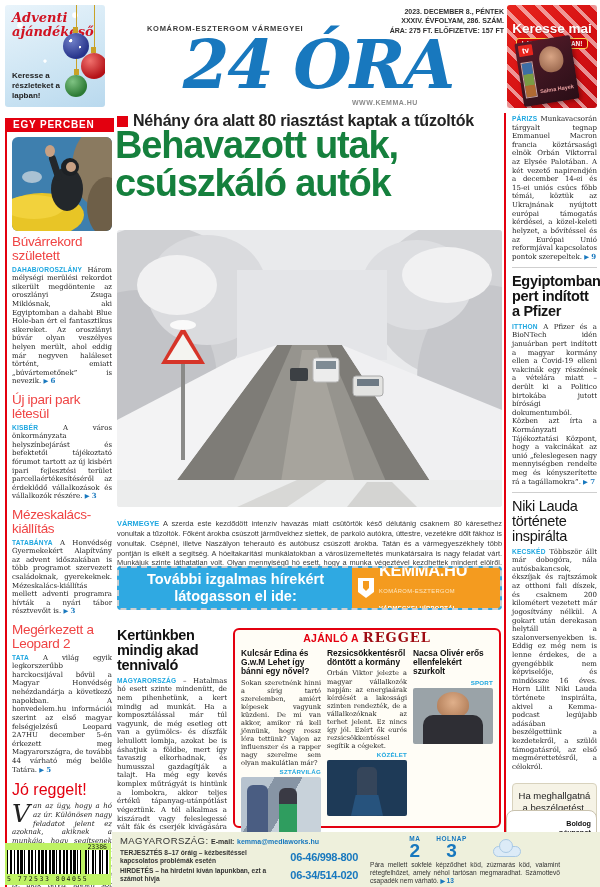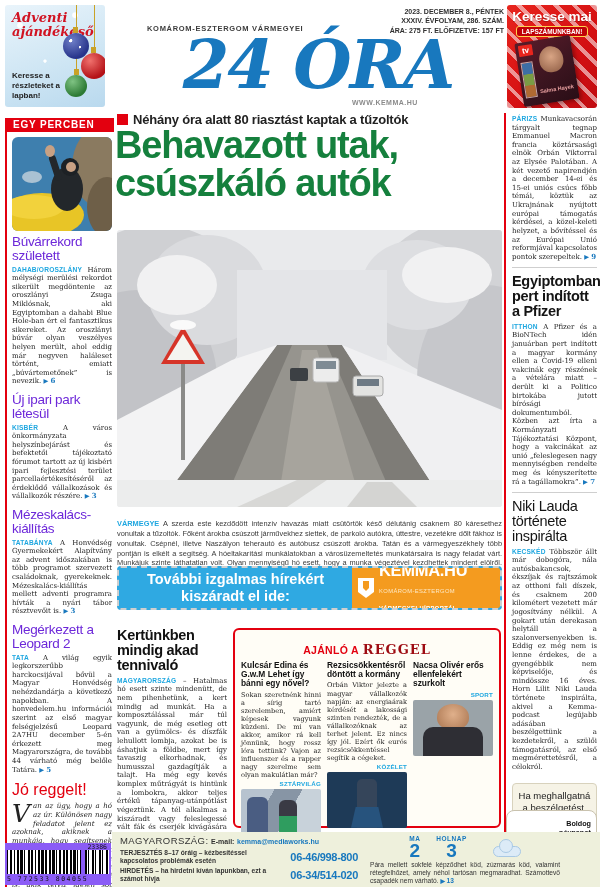--- a/index.html
+++ b/index.html
@@ -31,36 +31,36 @@
     font-family:"DejaVu Serif",serif;font-style:italic;font-weight:bold;
     font-size:67px;line-height:1.1;color:#1878be;letter-spacing:-2px;}
   .website{position:absolute;left:352px;top:99px;font-size:7px;font-weight:bold;color:#8b8b8b;letter-spacing:.5px;}
   .dates{position:absolute;left:384px;top:7px;width:120px;text-align:right;font-size:7px;font-weight:bold;color:#2f2f2f;line-height:1.35;}
 
   .tv-ad{position:absolute;left:507px;top:5px;width:90px;height:103px;border-radius:3px;overflow:hidden;
     background:
       repeating-linear-gradient(45deg,transparent 0 9px,rgba(255,255,255,.55) 9px 13px),
       linear-gradient(135deg,#e8251d 0%,#d40f12 60%,#c00b10 100%);
     background-size:200% 200%,100% 100%;}
-  .tv-ad .l1{color:#fff;font-weight:bold;font-size:13.5px;text-align:center;margin-top:4px;text-shadow:0 1px 0 rgba(0,0,0,.25);}
+  .tv-ad .l1{color:#fff;font-weight:bold;font-size:13.5px;text-align:center;margin-top:16px;text-shadow:0 1px 0 rgba(0,0,0,.25);}
   .tv-badge{margin:2px auto 0;width:72px;background:#c00007;border:1px solid #ffd34d;border-radius:3px;
     color:#fff;font-weight:bold;font-size:6.4px;text-align:center;padding:1px 0;}
   .tv-mag{position:absolute;left:12px;top:34px;width:56px;height:64px;transform:rotate(-9deg);
     background:linear-gradient(150deg,#5a1c2a 0%,#3c1520 55%,#2a0e16 100%);border-radius:2px;box-shadow:2px 2px 4px rgba(0,0,0,.35);}
   .tv-mag .face{position:absolute;left:22px;top:8px;width:24px;height:26px;border-radius:50% 50% 45% 45%;
     background:radial-gradient(circle at 50% 40%,#d9a585,#9c6a50 80%);}
   .tv-logo{position:absolute;left:3px;top:3px;width:14px;height:11px;background:#e8251d;color:#fff;
     font-weight:bold;font-size:8px;text-align:center;line-height:11px;border-radius:1px;}
   .tv-thumbs{position:absolute;left:3px;top:20px;width:12px;height:36px;
     background:linear-gradient(#3d6ea5 0 32%,#7a9c45 34% 65%,#b06a32 67% 100%);border:1px solid #caa;}
   .tv-name{position:absolute;right:4px;bottom:10px;color:#e8a0a0;font-size:5.5px;font-weight:bold;text-align:right;line-height:1.1;}
 
   
   .kicker{position:absolute;left:117px;top:112px;display:flex;align-items:center;gap:5px;
-    font-size:13px;font-weight:bold;color:#222;letter-spacing:-.2px;}
+    font-size:16px;font-weight:bold;color:#222;letter-spacing:-.2px;}
   .kicker .sq{width:11px;height:11px;background:#e3000f;flex:0 0 auto;}
   .headline{position:absolute;left:115px;top:127px;width:390px;margin:0;
     font-size:38px;font-weight:bold;line-height:.99;letter-spacing:-1.2px;color:#15803d;}
   .main-photo{position:absolute;left:117px;top:230px;width:385px;height:277px;border-radius:3px;overflow:hidden;}
   .caption{position:absolute;left:117px;top:512px;width:385px;font-size:7.4px;line-height:1.32;color:#3a3a3a;text-align:justify;}
   .cap-tag{color:#1fa7e0;font-weight:bold;}
   .cap-credit{font-weight:bold;color:#222;}
   .pref{color:#1878be;font-weight:bold;white-space:nowrap;}
   .pref:before{content:"▶ ";font-size:.9em;}
 
@@ -75,43 +75,43 @@
   .promo-brand .b{font-size:16.5px;font-weight:bold;letter-spacing:-.3px;}
   .promo-brand .s{font-size:5.8px;letter-spacing:.4px;color:#fde8c4;}
   .promo-brand .s2{font-size:5.8px;letter-spacing:.4px;font-weight:bold;color:#fff;}
 
   
   .sidebar{position:absolute;left:5px;top:118px;width:109px;border-left:2px solid #e3000f;padding-left:0;}
   .sb-bar{background:#e3000f;color:#fff;font-weight:bold;font-size:10px;letter-spacing:.8px;padding:1px 6px 2px;}
   .sb-inner{padding:5px 2px 0 5px;}
   .sb-photo{width:100px;height:94px;border-radius:6px;overflow:hidden;margin-bottom:4px;}
   .sb-item{margin-bottom:7px;}
-  .sb-title{font-size:13.5px;line-height:1.02;font-weight:normal;letter-spacing:-.3px;color:#6d28d9;margin:2px 0 3px;}
+  .sb-title{font-size:13.5px;line-height:1.02;font-weight:normal;letter-spacing:-.3px;color:#ef4444;margin:2px 0 3px;}
   .sb-body, .rc-body{font-family:"DejaVu Serif",serif;font-size:7px;line-height:1.23;text-align:justify;color:#222;margin:0;}
   .tag{color:#1fa7e0;font-weight:bold;font-family:"Liberation Sans",sans-serif;font-size:6.6px;letter-spacing:.2px;}
   .morning-title{color:#e3000f;font-size:16px;font-weight:normal;margin:6px 0 3px;}
   .morning-body{font-family:"DejaVu Serif",serif;font-style:italic;font-size:7px;line-height:1.25;text-align:justify;color:#222;margin:0;}
   .morning-body::first-letter{float:left;font-size:25px;line-height:.8;padding:2px 3px 0 0;font-style:italic;}
 
-  .barcode-box{position:absolute;left:5px;top:843px;width:106px;height:42px;background:#8b5cf6;}
+  .barcode-box{position:absolute;left:5px;top:843px;width:106px;height:42px;background:#bef264;}
   .issue-code{position:absolute;right:4px;top:0;font-family:"DejaVu Sans Mono",monospace;font-size:6.5px;}
   .bars{position:absolute;left:2px;top:7px;width:74px;height:24px;
     background:repeating-linear-gradient(90deg,#000 0 1.5px,#fff 1.5px 3px,#000 3px 5.5px,#fff 5.5px 7px,#000 7px 8px,#fff 8px 10.5px);}
   .bars2{position:absolute;left:80px;top:7px;width:24px;height:24px;
     background:repeating-linear-gradient(90deg,#000 0 2px,#fff 2px 3.5px,#000 3.5px 4.5px,#fff 4.5px 7px);}
   .bar-num{position:absolute;left:2px;top:32px;font-family:"DejaVu Sans Mono",monospace;font-size:6.5px;letter-spacing:1.5px;}
 
   
   .garden{position:absolute;left:117px;top:628px;width:110px;}
   .garden h2{font-size:14.5px;line-height:1.03;letter-spacing:-.3px;margin:0 0 4px;color:#111;}
   .garden .sb-body{font-size:7px;}
 
   
   .reggel{position:absolute;left:233px;top:628px;width:268px;height:200px;border:2px solid #e3000f;border-radius:6px;background:#fffdf6;}
-  .reggel-head{display:flex;align-items:baseline;justify-content:center;gap:4px;padding:12px 0 2px;
+  .reggel-head{display:flex;align-items:baseline;justify-content:center;gap:4px;padding:0 0 2px;
     color:#e3000f;font-weight:bold;font-size:10.5px;letter-spacing:.3px;}
   .reggel-logo{font-family:"DejaVu Serif",serif;font-weight:bold;font-size:13px;color:#9e0b12;letter-spacing:1px;}
   .reggel-cols{display:flex;gap:6px;padding:2px 6px 6px;}
   .rg-col{flex:1;min-width:0;}
   .rg-title{font-size:8.4px;font-weight:bold;line-height:1.1;margin:0 0 2px;color:#111;}
   .rg-body{font-family:"DejaVu Serif",serif;font-size:6.6px;line-height:1.22;text-align:justify;color:#222;margin:0;}
   .rg-tag{display:block;text-align:right;font-size:6.2px;margin:1px 0 2px;}
   .rg-photo{width:100%;height:56px;border-radius:2px;}
   .ph-couple{background:linear-gradient(120deg,#b7c3cf 0 30%,#8795a5 30% 55%,#c8d2da 55% 100%);position:relative;overflow:hidden;}
   .ph-couple:before{content:"";position:absolute;left:8%;top:15%;width:26%;height:85%;background:#4a5d82;border-radius:6px 6px 0 0;}
@@ -241,21 +241,21 @@
   </div>
 
   <p class="caption" data-interactable="false">
     <span class="cap-tag" data-interactable="false">VÁRMEGYE</span>
     <span data-interactable="false">A szerda este kezdődött intenzív havazás miatt csütörtök késő délutánig csaknem 80 káresethez vonultak a tűzoltók. Főként árokba csúszott járművekhez siettek, de parkoló autókra, úttestre, vezetékre dőlt fákhoz is vonultak. Csépnél, illetve Naszályon teherautó és autóbusz csúszott árokba. Tatán és a vármegyeszékhely több pontján is elkélt a segítség. A hóeltakarítási munkálatokban a városüzemeltetés munkatársaira is nagy feladat várt. Munkájuk szinte láthatatlan volt. Olyan mennyiségű hó esett, hogy a munka végeztével kezdhettek mindent elölről. Elakadtak az autóbuszok, járhatatlan volt több útszakasz is.</span>
     <span class="cap-credit" data-interactable="false">Fotó: V. B.</span>
     <span class="pref" data-interactable="false">2</span>
   </p>
 
   <div class="promo" data-interactable="true">
-    <div class="promo-left" data-interactable="false">További izgalmas hírekért kiszáradt el ide:</div>
+    <div class="promo-left" data-interactable="false">További izgalmas hírekért látogasson el ide:</div>
     <div class="promo-right" data-interactable="false">
       <span class="shield" data-interactable="false">
           <i></i>
         </span>
       <span class="promo-brand">
         <span class="b" data-interactable="false">KEMMA.HU</span>
         <span class="s" data-interactable="false">KOMÁROM-ESZTERGOM</span>
         <span class="s2" data-interactable="false">VÁRMEGYEI HÍRPORTÁL</span>
       </span>
     </div>

